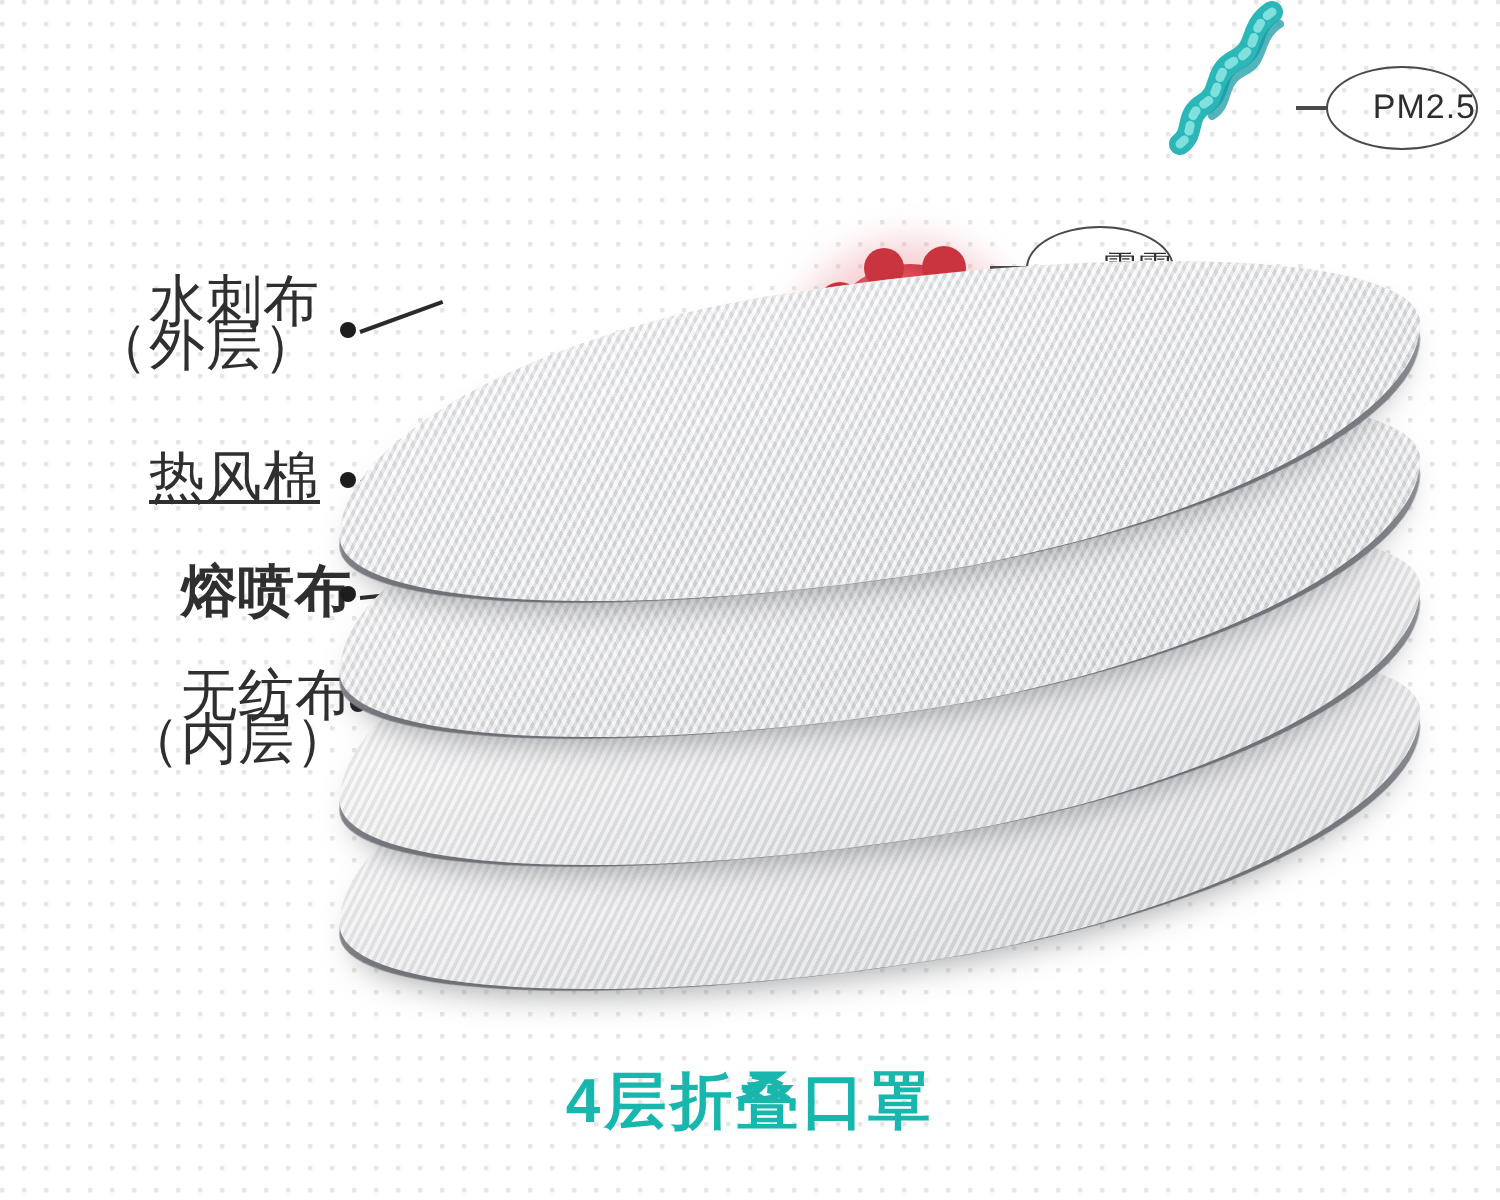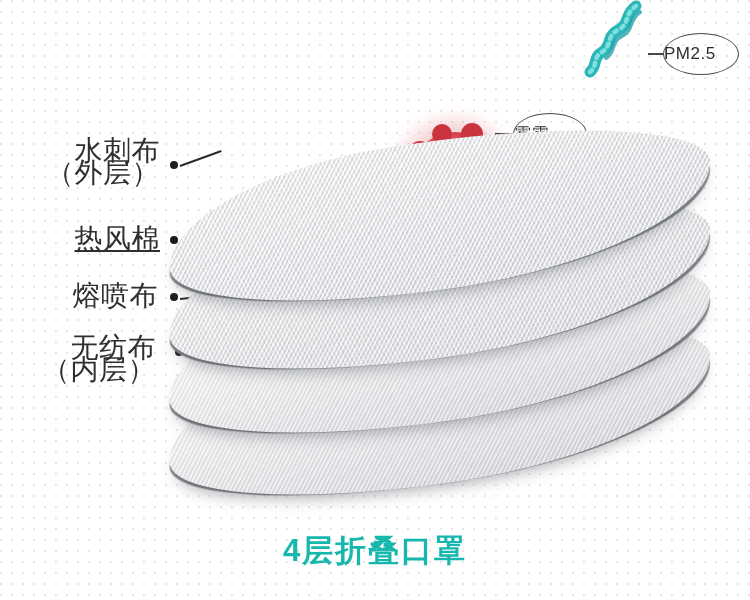--- a/index.html
+++ b/index.html
@@ -100,21 +100,21 @@
   
   .callout {
     position: absolute;
     border: 1.6px solid #4a4a4a;
     border-radius: 50%;
     background: rgba(255,255,255,0.0);
     color: #2d2d2d;
     font-size: 17px;
     display: flex;
     align-items: center;
-    justify-content: flex-start;
+    justify-content: flex-end;
     letter-spacing: 0.5px;
   }
   .dash {
     position: absolute;
     border-top: 2px solid #4a4a4a;
     height: 0;
   }
 
   
   .particle { position: absolute; }
@@ -299,25 +299,25 @@
 
   <div class="label" style="left:20px; top:140px; width:140px;">水刺布
 （外层）</div>
   <div class="dot" style="left:170px; top:161px;"></div>
   <div class="leader" style="left:180px; top:165px; width:44px; transform: rotate(-20deg); transform-origin: left center;"></div>
 
   <div class="label" style="left:20px; top:228px; width:140px;text-decoration:underline;">热风棉</div>
   <div class="dot" style="left:170px; top:236px;"></div>
   <div class="leader" style="left:180px; top:240px; width:62px;"></div>
 
-  <div class="label" style="left:18px; top:285px; width:140px;">熔喷布</div>
+  <div class="label" style="left:36px; top:285px; width:140px;font-weight:bold;">熔喷布</div>
   <div class="dot" style="left:170px; top:293px;"></div>
   <div class="leader" style="left:180px; top:298px; width:78px; transform: rotate(-6deg); transform-origin: left center;"></div>
 
-  <div class="label" style="left:16px; top:337px; width:140px;text-align:right;">无纺布
+  <div class="label" style="left:36px; top:337px; width:140px;text-align:right;">无纺布
 （内层）</div>
   <div class="dot" style="left:175px; top:348px;"></div>
   <div class="leader" style="left:185px; top:352px; width:95px; transform: rotate(-7deg); transform-origin: left center;"></div>
 
   <div class="watermark" style="left:310px; top:275px;">97礼品</div>
   <div class="watermark-v" style="left:410px; top:290px;">定制</div>
 
   <div class="caption">4层折叠口罩</div>
 
 </div>

